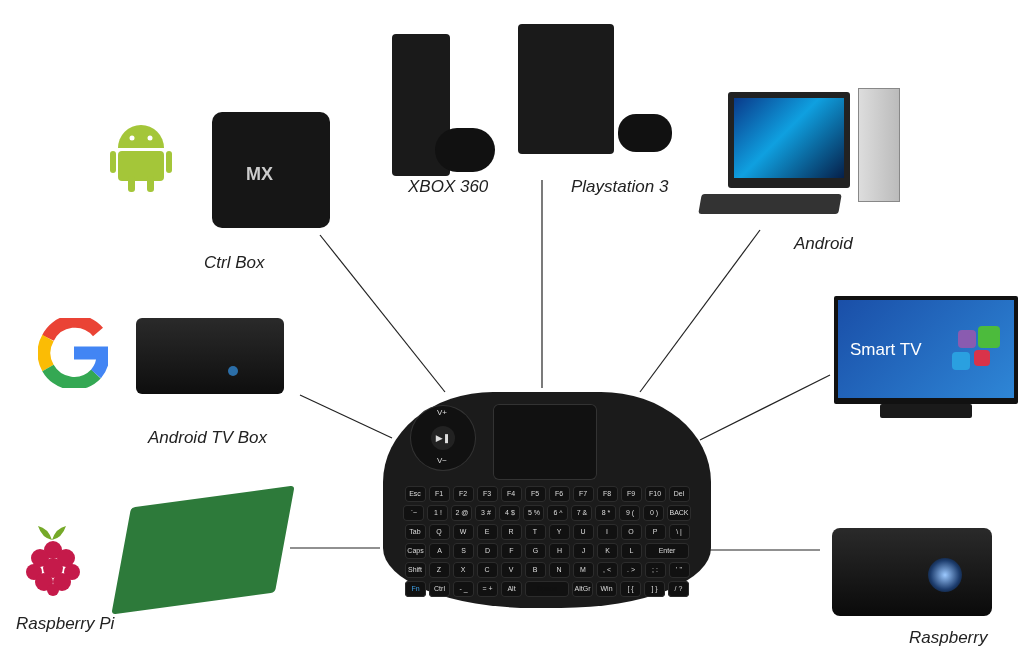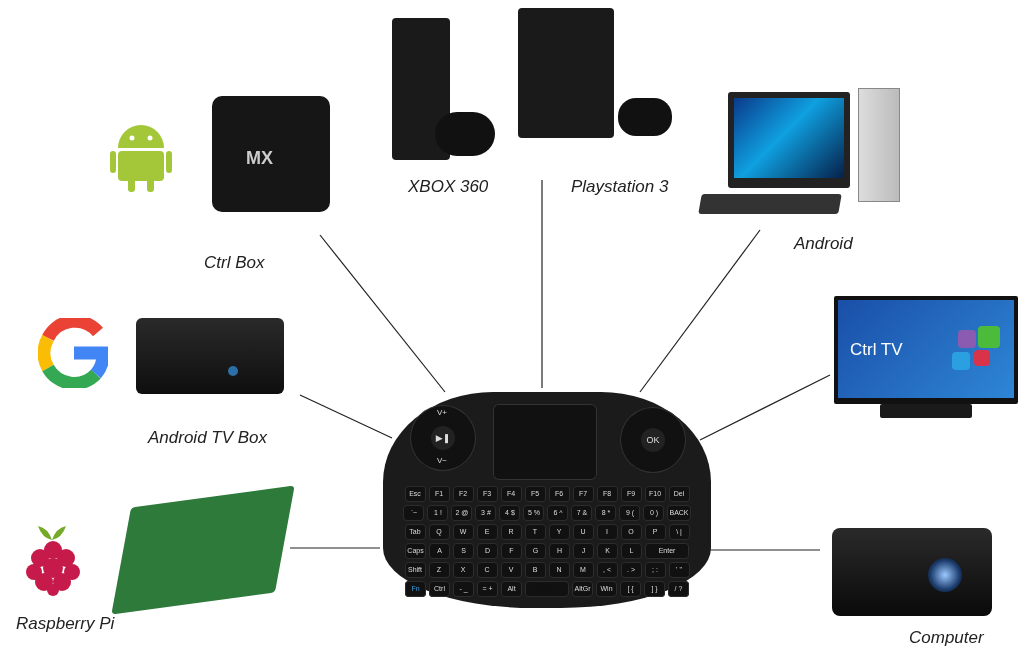--- a/index.html
+++ b/index.html
@@ -8,21 +8,21 @@
   .label{position:absolute;font-size:17px;color:#222;white-space:nowrap;font-style:italic;}
   svg.lines{position:absolute;left:0;top:0;}
   .kb{position:absolute;left:383px;top:392px;width:328px;height:216px;background:#1b1b1b;border-radius:110px 110px 150px 150px / 90px 90px 60px 60px;}
   .touchpad{position:absolute;left:110px;top:12px;width:104px;height:76px;background:#111;border-radius:6px;box-shadow:inset 0 0 0 1px #333;}
   .dpad{position:absolute;width:64px;height:64px;border-radius:50%;background:#111;box-shadow:0 0 0 1px #333;}
   .dpad .c{position:absolute;left:20px;top:20px;width:24px;height:24px;border-radius:50%;background:#222;color:#ddd;font-size:9px;text-align:center;line-height:24px;}
   .rows{position:absolute;left:18px;top:94px;width:292px;}
   .krow{display:flex;gap:3px;margin-bottom:3px;justify-content:center;}
   .key{background:#111;color:#ddd;border-radius:4px;height:16px;min-width:17px;font-size:7px;line-height:16px;text-align:center;padding:0 2px;box-shadow:inset 0 0 0 1px #2c2c2c;}
   .key.fn{color:#3ea0e6;}
-  .box{position:absolute;background:#151515;border-radius:6px;}
+  .box{position:absolute;background:#151515;border-radius:6px;margin-top:16px;}
 </style>
 </head>
 <body>
 
 <svg class="lines" width="1024" height="649">
   <g stroke="#222" stroke-width="1.2">
     <line x1="320" y1="235" x2="445" y2="392"></line>
     <line x1="542" y1="180" x2="542" y2="388"></line>
     <line x1="760" y1="230" x2="640" y2="392"></line>
     <line x1="300" y1="395" x2="392" y2="438"></line>
@@ -70,21 +70,21 @@
   <path d="M58 56 A30 30 0 0 0 65 35 L36 35" stroke="#4285f4" stroke-width="13" fill="none"></path>
 </svg>
 
 <div class="abs" style="left:136px;top:318px;width:148px;height:76px;background:linear-gradient(#2a2a2a,#0e0e0e);border-radius:6px">
   <div style="position:absolute;left:92px;top:48px;width:10px;height:10px;border-radius:50%;background:#2b6ea8"></div>
 </div>
 <div class="label" style="left:148px;top:428px">Android TV Box</div>
 
 <div class="abs" style="left:834px;top:296px;width:184px;height:108px;background:#111;border-radius:2px">
   <div style="position:absolute;left:4px;top:4px;right:4px;bottom:6px;background:linear-gradient(135deg,#1a4fa8,#2e86d6)">
-    <div style="position:absolute;left:12px;top:40px;color:#fff;font-size:17px">Ctrl TV</div>
+    <div style="position:absolute;left:12px;top:40px;color:#fff;font-size:17px">Smart TV</div>
     <div style="position:absolute;left:120px;top:30px;width:18px;height:18px;background:#8a5bb0;border-radius:4px"></div>
     <div style="position:absolute;left:140px;top:26px;width:22px;height:22px;background:#4cbb3c;border-radius:4px"></div>
     <div style="position:absolute;left:114px;top:52px;width:18px;height:18px;background:#2aa0e0;border-radius:4px"></div>
     <div style="position:absolute;left:136px;top:50px;width:16px;height:16px;background:#d9334a;border-radius:4px"></div>
   </div>
 </div>
 <div class="abs" style="left:880px;top:404px;width:92px;height:14px;background:#1a1a1a;border-radius:2px"></div>
 
 <svg class="abs" style="left:22px;top:520px" width="62" height="76" viewBox="0 0 62 76">
   <path d="M16 6 q10 2 14 14 q4-12 14-14 q-4 12-14 14 q-10-2-14-14z" fill="#75a928"></path>
@@ -99,32 +99,29 @@
       <circle cx="40" cy="62" r="9"></circle>
       <circle cx="31" cy="70" r="6"></circle>
   </g>
 </svg>
 <div class="abs" style="left:124px;top:496px;width:158px;height:108px;background:#2d7a3a;transform:skewX(-18deg) rotate(-8deg);border-radius:4px"></div>
 <div class="label" style="left:16px;top:614px">Raspberry Pi</div>
 
 <div class="abs" style="left:832px;top:528px;width:160px;height:88px;background:linear-gradient(#2a2a2a,#0a0a0a);border-radius:8px">
   <div style="position:absolute;left:96px;top:30px;width:34px;height:34px;border-radius:50%;background:radial-gradient(#9cc9ff,#1d3d6e 60%,#000)"></div>
 </div>
-<div class="label" style="left:909px;top:628px">Computer</div>
+<div class="label" style="left:909px;top:628px">Raspberry</div>
 
 <div class="kb">
   <div class="dpad" style="left:28px;top:14px">
     <div class="c">▶❚</div>
     <div style="position:absolute;left:26px;top:2px;color:#ddd;font-size:8px">V+</div>
     <div style="position:absolute;left:26px;top:50px;color:#ddd;font-size:8px">V−</div>
   </div>
   <div class="touchpad"></div>
-  <div class="dpad" style="left:238px;top:16px">
-    <div class="c">OK</div>
-  </div>
   <div class="rows">
     <div class="krow">
         <span class="key">Esc</span>
         <span class="key">F1</span>
         <span class="key">F2</span>
         <span class="key">F3</span>
         <span class="key">F4</span>
         <span class="key">F5</span>
         <span class="key">F6</span>
         <span class="key">F7</span>

